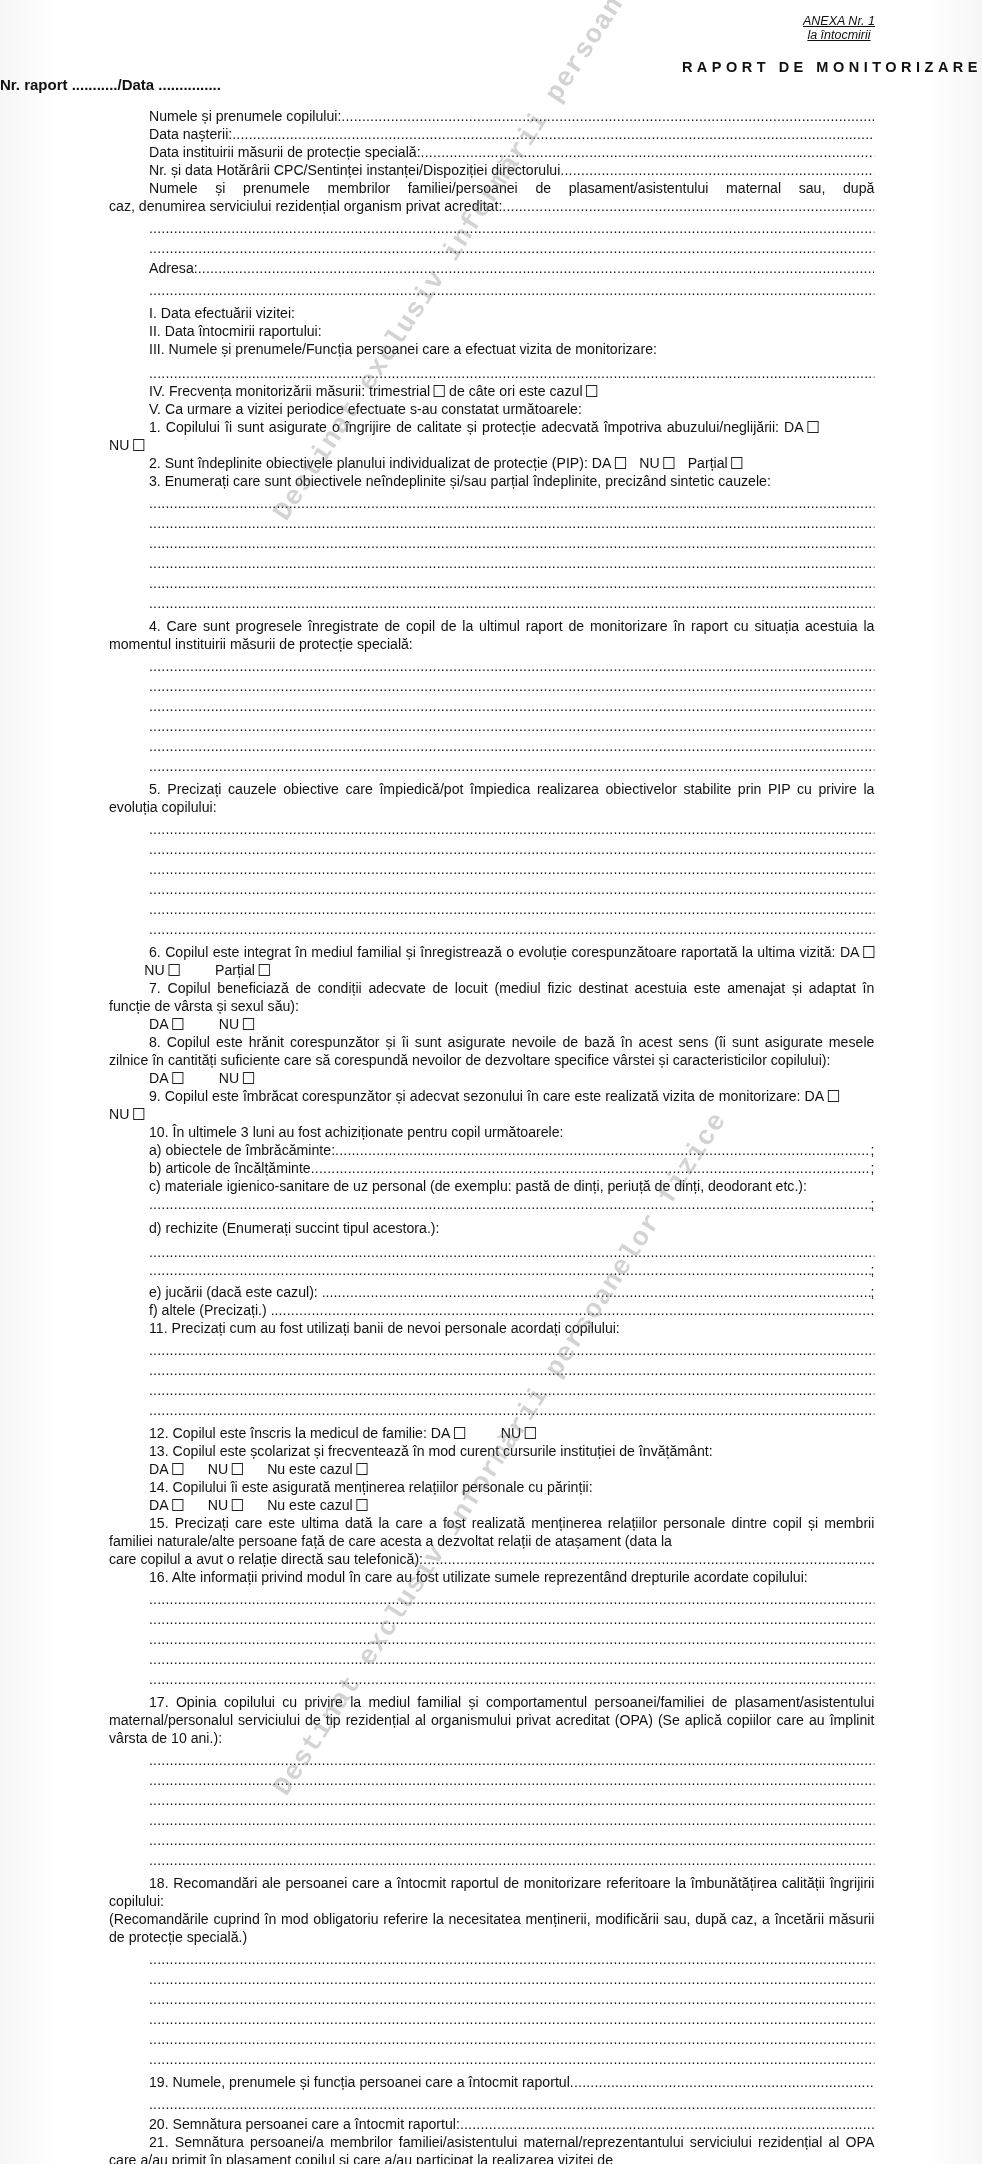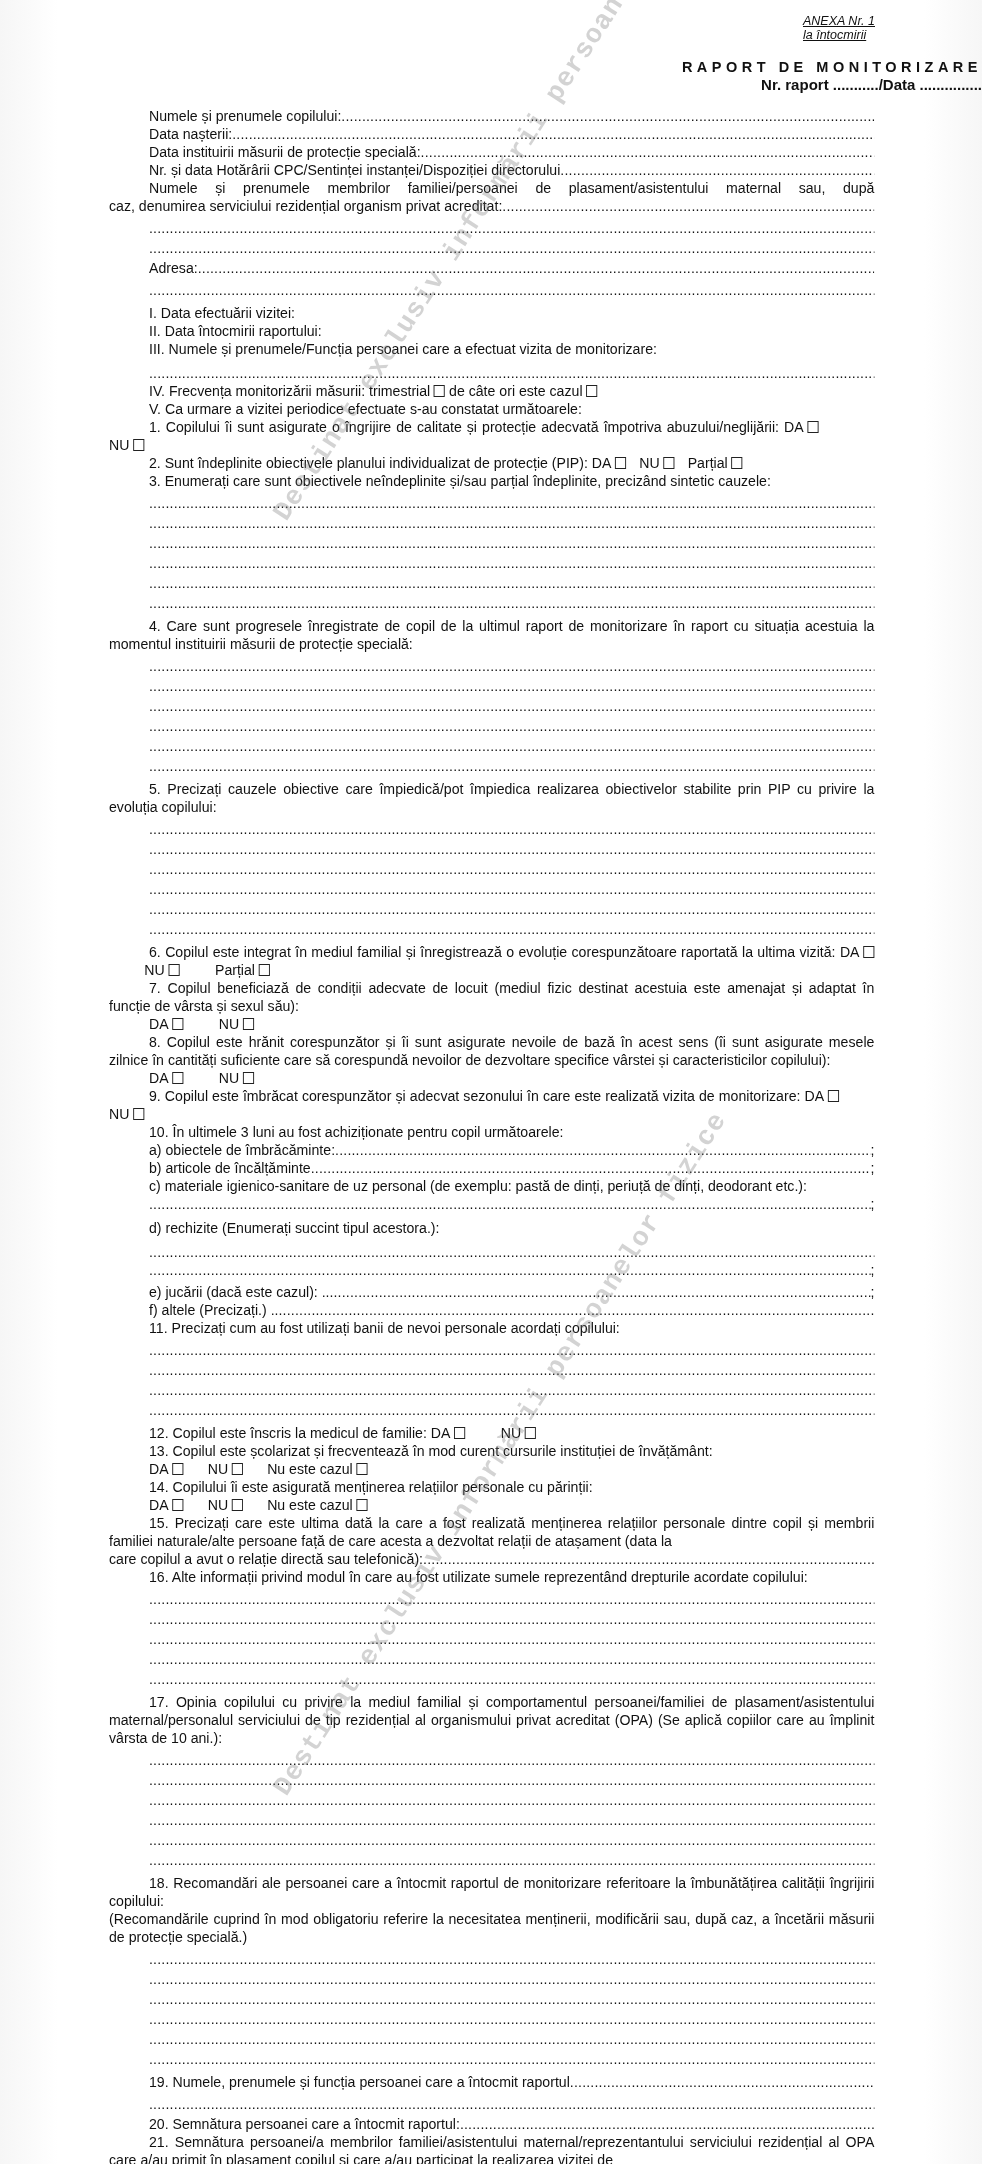--- a/index.html
+++ b/index.html
@@ -8,29 +8,29 @@
     position: absolute; left: 0; top: 0; width: 982px; height: 2164px;
     background: #ffffff;
     font-family: "Liberation Sans", sans-serif;
     color: #111111;
     font-size: 15.2px;
     line-height: 18px;
   }
   .side-shade-l { position:absolute; left:0; top:0; width:58px; height:2164px; background: linear-gradient(to right, #f6f6f6, #ffffff); }
   .side-shade-r { position:absolute; right:0; top:0; width:58px; height:2164px; background: linear-gradient(to left, #f6f6f6, #ffffff); }
   .annex {
-    position: absolute; right: 107px; top: 14px; text-align: left;
+    position: absolute; right: 107px; top: 14px; text-align: center;
     font-style: italic; text-decoration: underline; font-size: 12.5px; line-height: 14px;
   }
   .title {
     position: absolute; left: 0; width: 982px; top: 58px; text-align: right;
     font-weight: bold; letter-spacing: 4.5px; font-size: 14.5px;
   }
   .subtitle {
-    position: absolute; left: 0; width: 982px; top: 76px; text-align: right;
+    position: absolute; left: 0; width: 982px; top: 76px; text-align: left;
     font-weight: bold; font-size: 15px;
   }
   .content {
     position: absolute; left: 109px; top: 107px; width: 765px;
     transform: scaleX(0.93); transform-origin: left top;
   }
   .content-inner { width: 823px; }
   .p { margin: 0; text-align: justify; text-indent: 43px; }
   .p.nj { text-align: left; }
   .p.noi { text-indent: 0; padding-left: 43px; }

